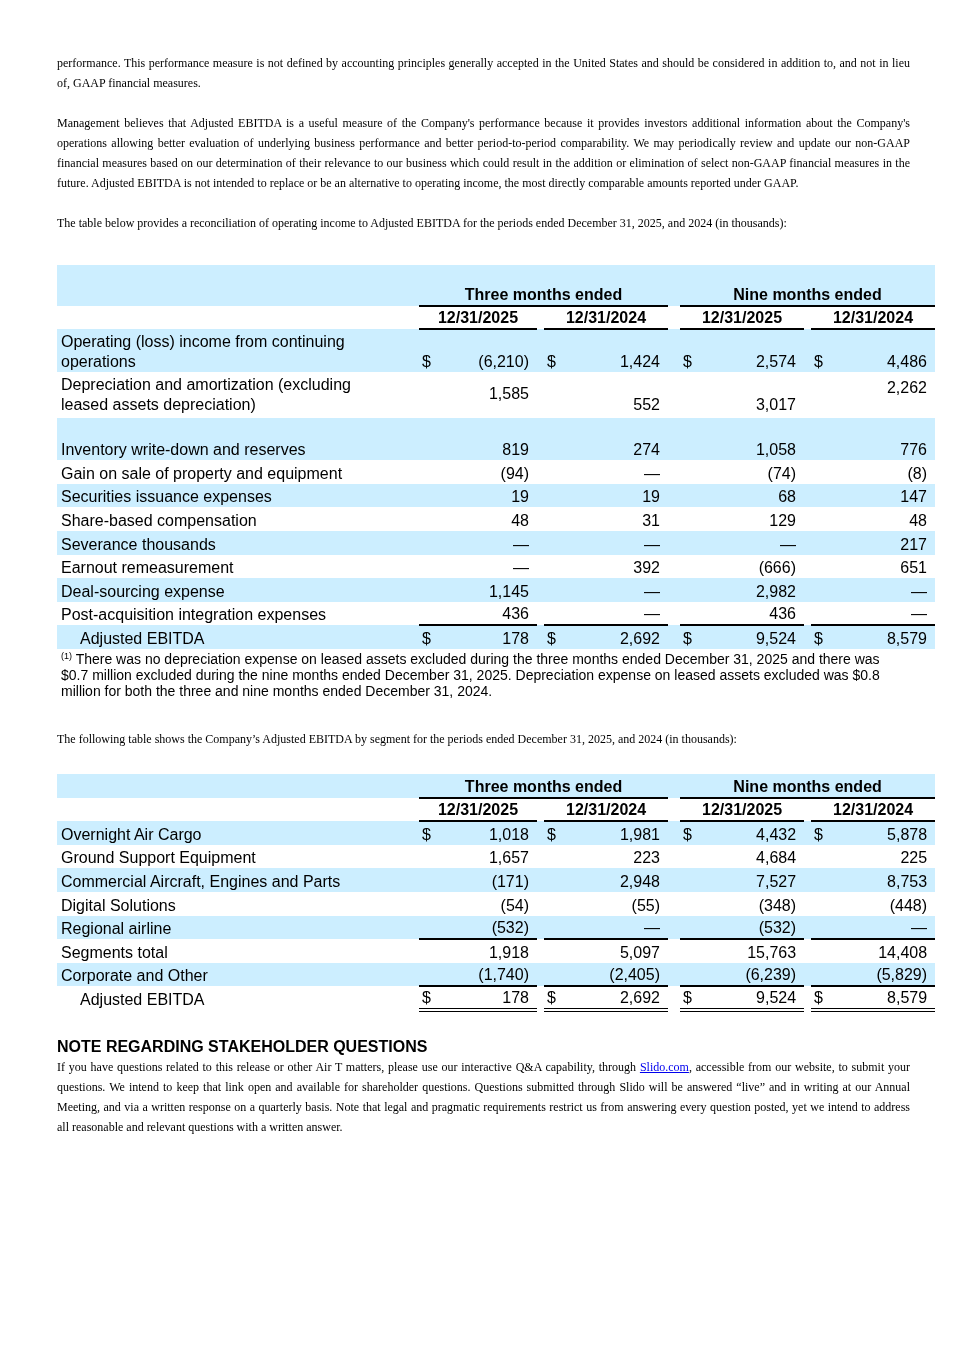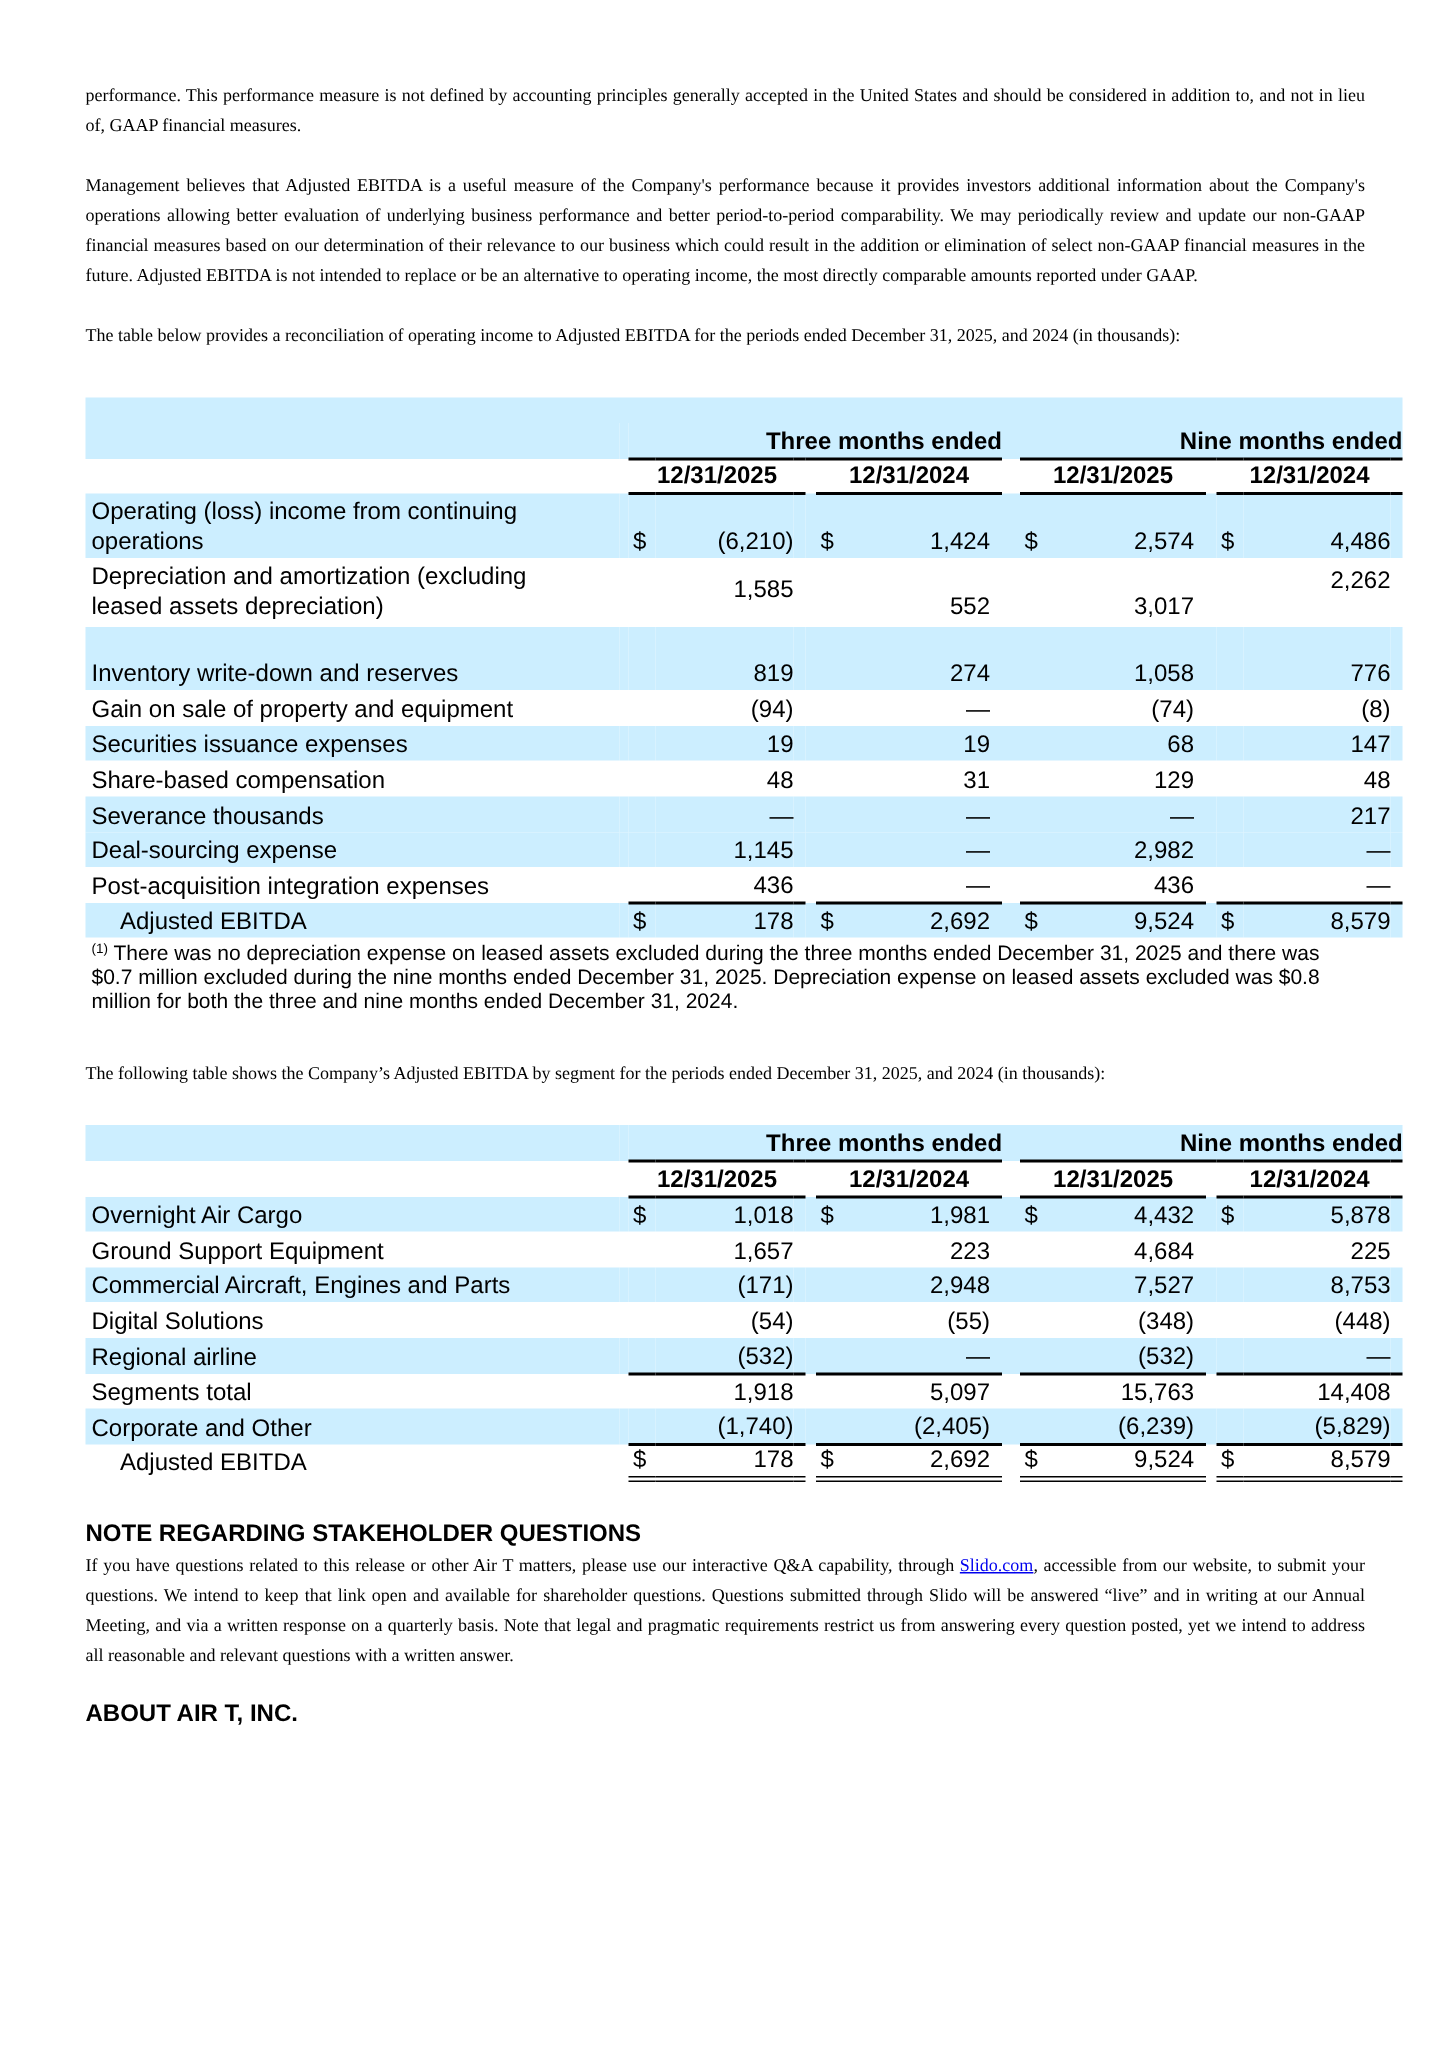--- a/index.html
+++ b/index.html
@@ -23,21 +23,21 @@
     .gap-before-table { height: 32px; }
 
     
     .fin-table { width: 846px; border-collapse: collapse; table-layout: fixed; font-size: 16px; }
     .fin-table td { padding: 0; vertical-align: bottom; height: 23.6px; line-height: 20px; }
     .fin-table tr.shade td { background: #cceeff; }
     .lbl { padding-left: 4px !important; }
     .lbl.indent { padding-left: 23px !important; font-weight: normal; }
     .cur { text-align: left; padding-left: 3px !important; }
     .num { text-align: right; padding-right: 0 !important; }
-    .hdr-group { text-align: right; font-weight: bold; }
+    .hdr-group { text-align: center; font-weight: bold; }
     .hdr-date { text-align: center; font-weight: bold; }
     .bt { border-top: 2px solid #000; }
     .bb { border-bottom: 2px solid #000; }
     .dbl { border-bottom: 4px double #000; }
 
     .footnote { font-size: 14px; line-height: 16px; padding-left: 4px; margin-top: 2px; width: 846px; }
     .footnote sup { font-size: 9px; vertical-align: top; line-height: 10px; }
 
     .heading { font-weight: bold; }
     a.link { color: #1a0dab; color: #0000ee; text-decoration: underline; }
@@ -230,20 +230,39 @@
       <td></td>
       <td></td>
           <td class="num">—</td>
           <td></td>
       <td></td>
       <td></td>
           <td class="num">217</td>
           <td></td>
     </tr>
 
+    <tr>
+      <td class="lbl">Earnout remeasurement</td>
+      <td></td>
+      <td></td>
+          <td class="num">—</td>
+          <td></td>
+      <td></td>
+      <td></td>
+          <td class="num">392</td>
+          <td></td>
+      <td></td>
+      <td></td>
+          <td class="num">(666)</td>
+          <td></td>
+      <td></td>
+      <td></td>
+          <td class="num">651</td>
+          <td></td>
+    </tr>
 
     <tr class="shade">
       <td class="lbl">Deal-sourcing expense</td>
       <td></td>
       <td></td>
           <td class="num">1,145</td>
           <td></td>
       <td></td>
       <td></td>
           <td class="num">—</td>
@@ -508,15 +527,14 @@
           <td class="num dbl">8,579</td>
           <td class="dbl"></td>
     </tr>
   </tbody>
     </table>
 
   <div style="height:25px"></div>
   <div class="heading">NOTE REGARDING STAKEHOLDER QUESTIONS</div>
   <p class="body"><span>If you have questions related to this release or other Air T matters, please use our interactive Q&amp;A capability, through </span><a class="link">Slido.com</a><span>, accessible from our website, to submit your questions. We intend to keep that link open and available for shareholder questions. Questions submitted through Slido will be answered “live” and in writing at our Annual Meeting, and via a written response on a quarterly basis. Note that legal and pragmatic requirements restrict us from answering every question posted, yet we intend to address all reasonable and relevant questions with a written answer.</span></p>
   <div class="gap20"></div>
-  <div class="heading">ABOUT AIR T, INC.</div>
 
 </div>
 
 </body></html>

